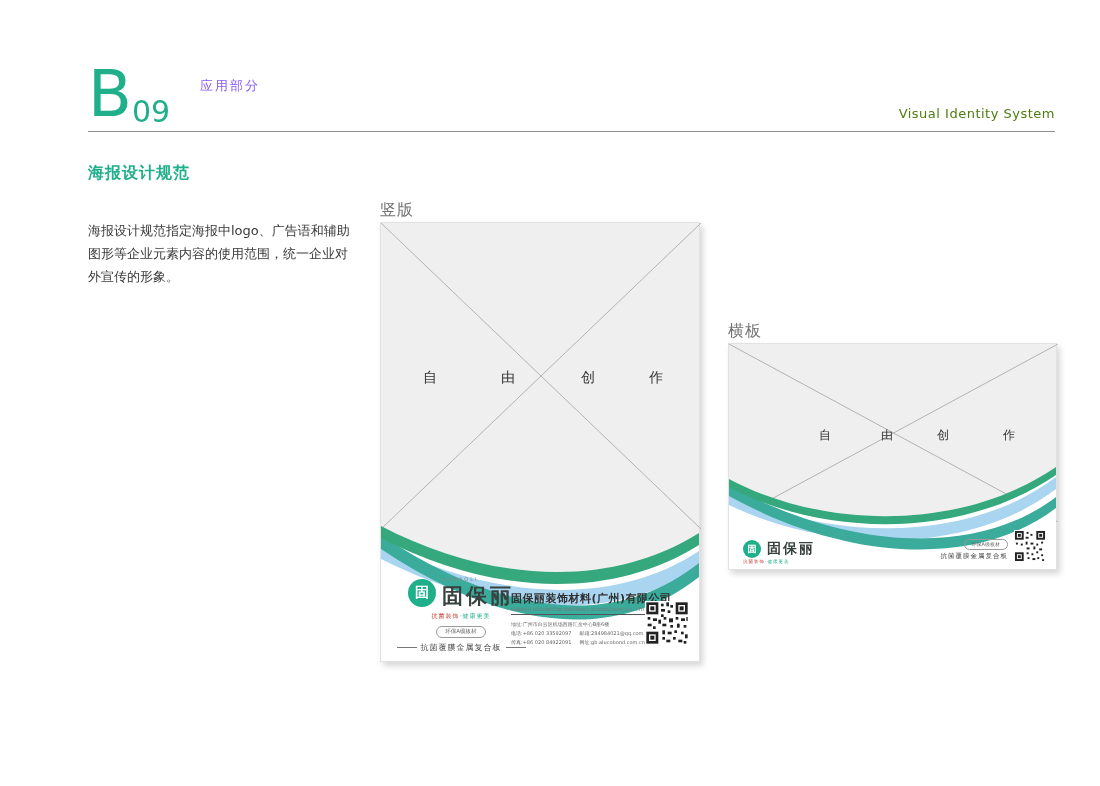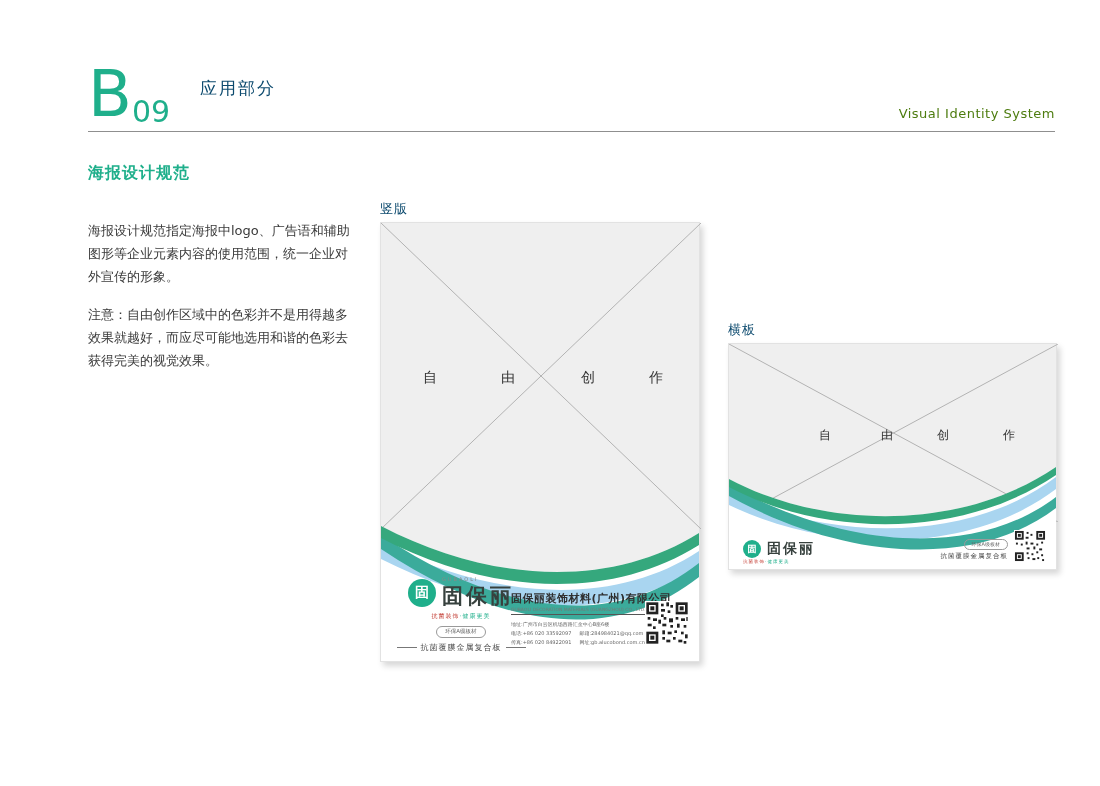--- a/index.html
+++ b/index.html
@@ -5,31 +5,31 @@
   * { margin:0; padding:0; box-sizing:border-box; }
   html,body { width:1100px; height:786px; background:#ffffff; font-family:"DejaVu Sans","Liberation Sans",sans-serif; }
   #page { position:relative; width:1100px; height:786px; background:#fff; overflow:hidden; }
 
   
   .code-block { position:absolute; left:88px; top:62px; color:#1FAF8B; }
   .code-letter { font-size:64px; font-weight:400; line-height:64px; letter-spacing:-2px; }
   .code-number { font-size:30px; font-weight:400; vertical-align:-6px; margin-left:2px; }
   .header-titles { position:absolute; left:200px; top:72px; }
   .header-title-en { font-size:22px; color:#7c7c7c; letter-spacing:1px; }
-  .header-title-zh { font-size:17px; color:#0c4a6e; margin-top:5px; letter-spacing:2px; }
+  .header-title-zh { font-size:13px; color:#8b5cf6; margin-top:5px; letter-spacing:2px; }
   .header-right { position:absolute; right:45px; top:106px; font-size:13px; color:#4d7c0f; letter-spacing:0.5px; }
   .header-rule { position:absolute; left:88px; right:45px; top:131px; height:0; border-top:1px solid #8f8f8f; }
 
   
   .section-heading { position:absolute; left:88px; top:163px; font-size:16px; font-weight:bold; color:#1FAF8B; letter-spacing:1px; }
   .intro { position:absolute; left:88px; top:220px; width:272px; font-size:13px; line-height:1.75; color:#3a3a3a; }
   .intro p + p { margin-top:16px; }
 
   
-  .poster-label { position:absolute; font-size:13px; color:#0c4a6e; letter-spacing:1px;text-align:right; }
+  .poster-label { position:absolute; font-size:16px; color:#737373; letter-spacing:1px;text-align:right; }
   .poster { position:absolute; background:#efefef; border:1px solid #e2e2e2; box-shadow:3px 4px 6px rgba(0,0,0,0.16); }
   #poster-portrait { left:380px; top:222px; width:320px; height:440px; }
   #label-portrait { left:380px; top:200px; }
   #poster-landscape { left:728px; top:343px; width:329px; height:227px; }
   #label-landscape { left:728px; top:321px; }
   .cross-svg { position:absolute; left:0; top:0; }
   .free-char { position:absolute; color:#333; }
   #poster-portrait .free-char { font-size:14px; top:146px; }
   #poster-portrait .fc0{left:42px;} #poster-portrait .fc1{left:120px;} #poster-portrait .fc2{left:200px;} #poster-portrait .fc3{left:268px;}
   #poster-landscape .free-char { font-size:12px; top:83px; }
@@ -81,21 +81,20 @@
   </div>
   <div class="header-titles">
     <div class="header-title-zh">应用部分</div>
   </div>
   <div class="header-right">Visual Identity System</div>
   <div class="header-rule"></div>
 
   <div class="section-heading">海报设计规范</div>
   <div class="intro">
     <p>海报设计规范指定海报中logo、广告语和辅助图形等企业元素内容的使用范围，统一企业对外宣传的形象。</p>
-    <p>注意：自由创作区域中的色彩并不是用得越多效果就越好，而应尽可能地选用和谐的色彩去获得完美的视觉效果。</p>
   </div>
 
   <div class="poster-label" id="label-portrait">竖版</div>
   <div class="poster" id="poster-portrait">
     <svg class="cross-svg" width="320" height="306" viewBox="0 0 320 306">
       <line x1="0" y1="0" x2="320" y2="306" stroke="#b3b3b3" stroke-width="1"></line>
       <line x1="320" y1="0" x2="0" y2="306" stroke="#b3b3b3" stroke-width="1"></line>
     </svg>
     <span class="free-char fc0">自</span>
     <span class="free-char fc1">由</span>

